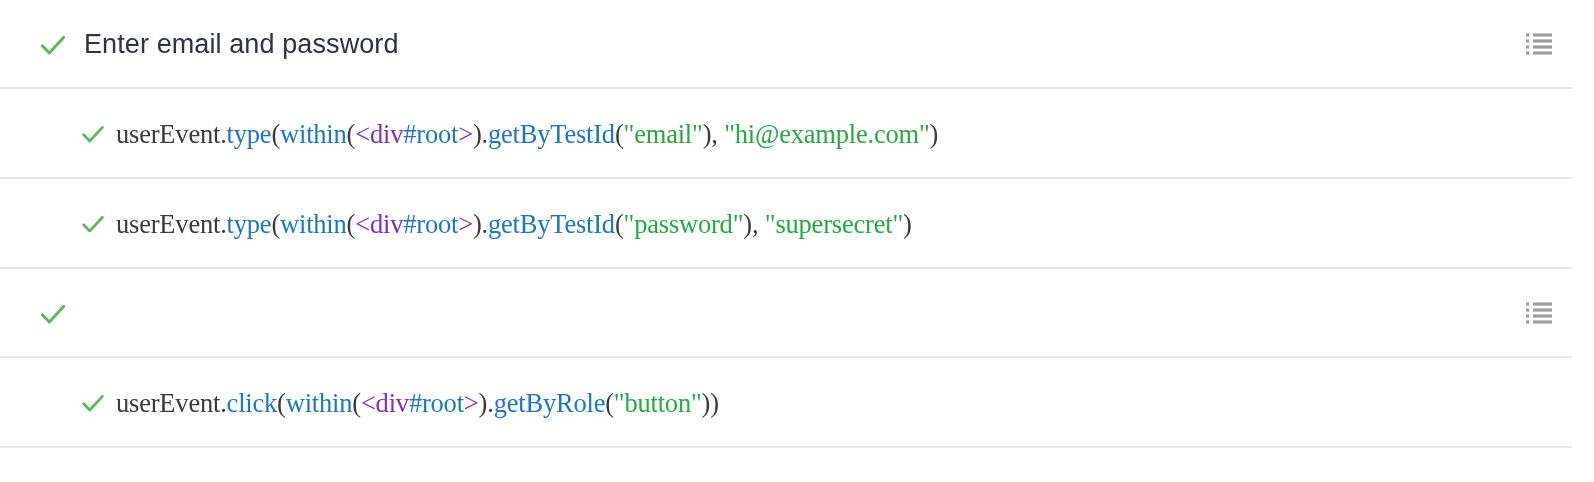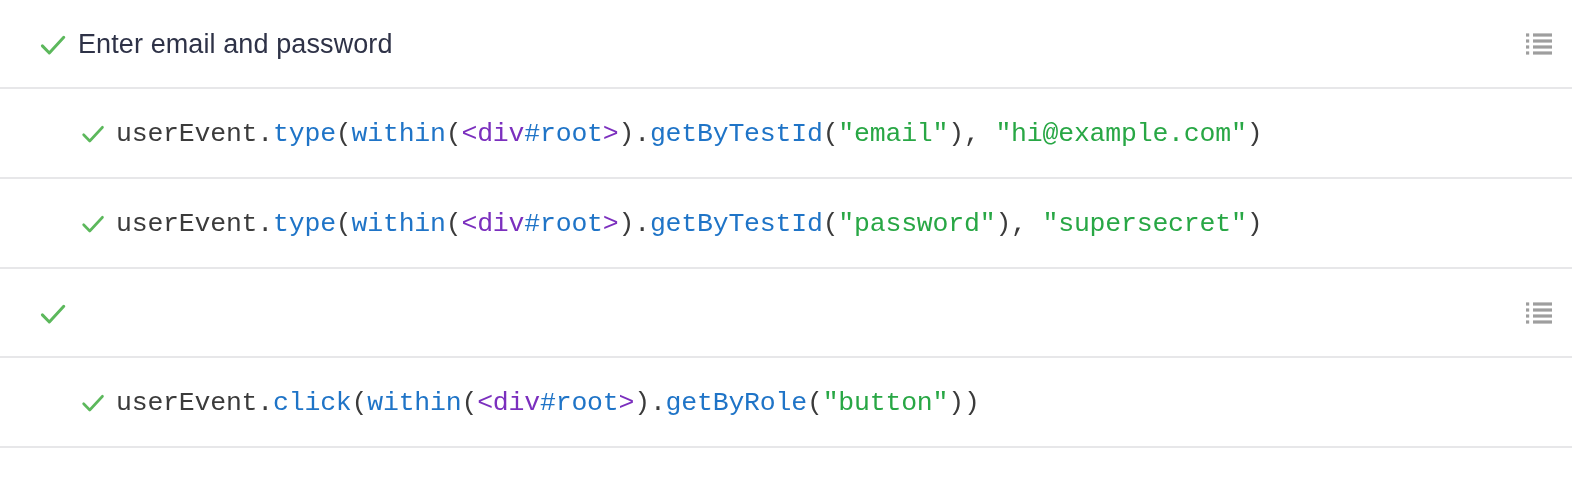--- a/index.html
+++ b/index.html
@@ -40,38 +40,39 @@
     bottom: 0;
     height: 2px;
     background: #e7e7e9;
   }
 
   
   .row-title {
     height: 89px;
     padding-left: 36px;
     padding-right: 22px;
+    gap: 6px;
   }
   .row-title .title-text {
     font-family: "Liberation Sans", sans-serif;
     font-size: 27px;
     line-height: 1;
     color: #2e3247;
     letter-spacing: 0.1px;
     white-space: nowrap;
   }
 
   
   .row-command {
     height: 90px;
     padding-left: 78px;
     padding-right: 22px;
   }
   .row-command .code {
-    font-family: Liberation Mono, monospace;
+    font-family: Liberation Serif, serif;
     font-size: 26.5px;
     line-height: 1;
     color: #3b3b3b;
     white-space: pre;
     letter-spacing: -0.2px;
   }
 
   
   .check {
     flex: 0 0 auto;

